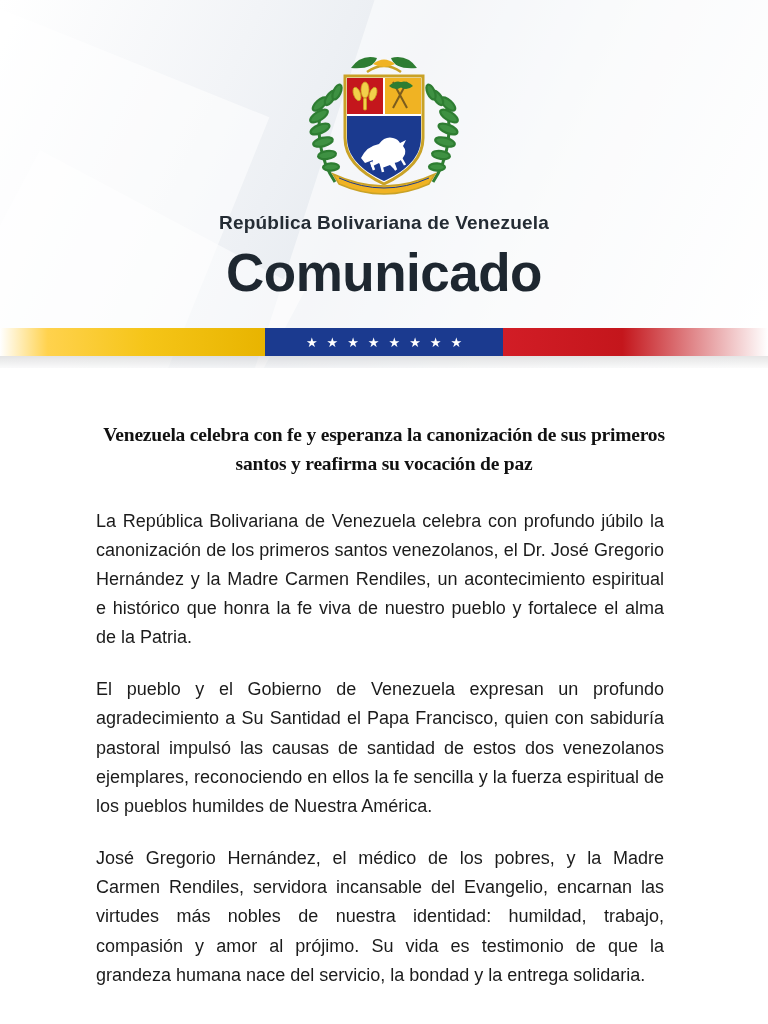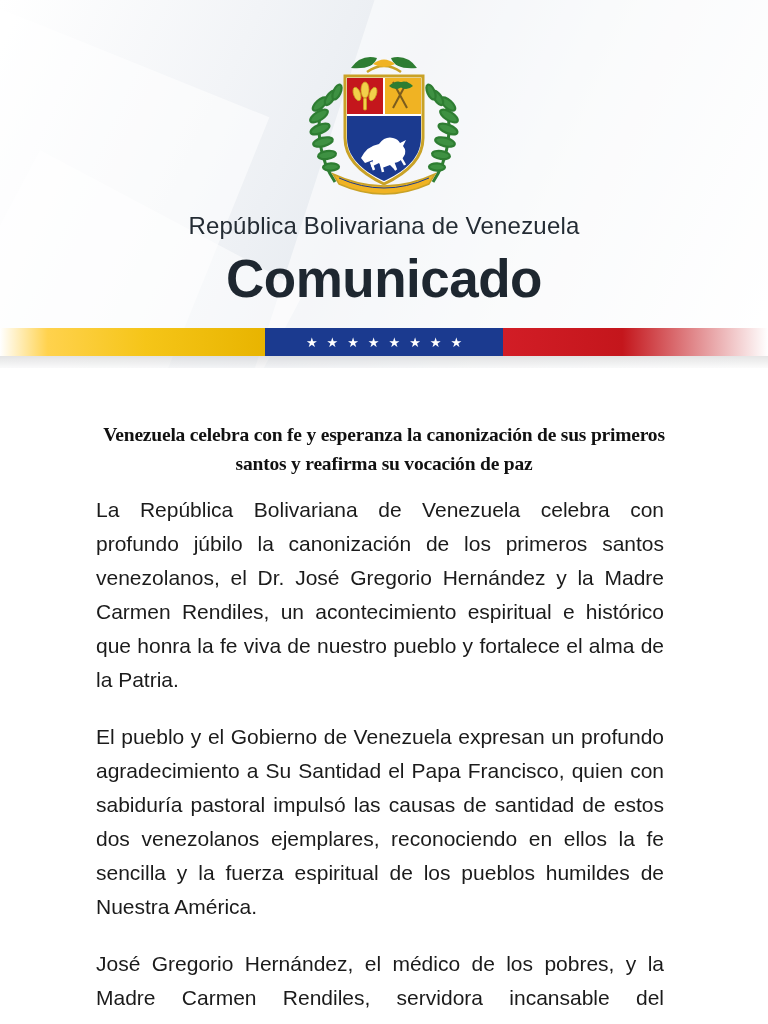--- a/index.html
+++ b/index.html
@@ -64,24 +64,24 @@
 
   .header-titles {
     position: absolute;
     left: 0; right: 0;
     top: 212px;
     text-align: center;
     z-index: 3;
   }
   .rep-title {
     font-family: "Liberation Sans", sans-serif;
-    font-size: 24px;
+    font-size: 19px;
     letter-spacing: 0.2px;
     color: #242c34;
-    font-weight: 400;
+    font-weight: 700;
   }
   .comunicado {
     margin-top: 8px;
     font-family: "Liberation Sans", sans-serif;
     font-size: 53px;
     font-weight: 700;
     color: #1e2730;
     letter-spacing: -0.5px;
   }
 
@@ -131,26 +131,26 @@
     padding: 52px 96px 0 96px;
     box-sizing: border-box;
   }
   .doc-title {
     text-align: center;
     font-family: "Liberation Serif", serif;
     font-weight: 700;
     font-size: 19.5px;
     line-height: 1.5;
     color: #111111;
-    margin: 0 0 14px 0;
+    margin: 0 0 28px 0;
     letter-spacing: -0.2px;
   }
   .para {
     font-family: "Liberation Sans", sans-serif;
-    font-size: 21px;
+    font-size: 18px;
     line-height: 1.62;
     text-align: justify;
     color: #1b1b1b;
     margin: 0 8px 23px 0;
   }
 </style>
 </head>
 <body>
 
 <div class="header">

